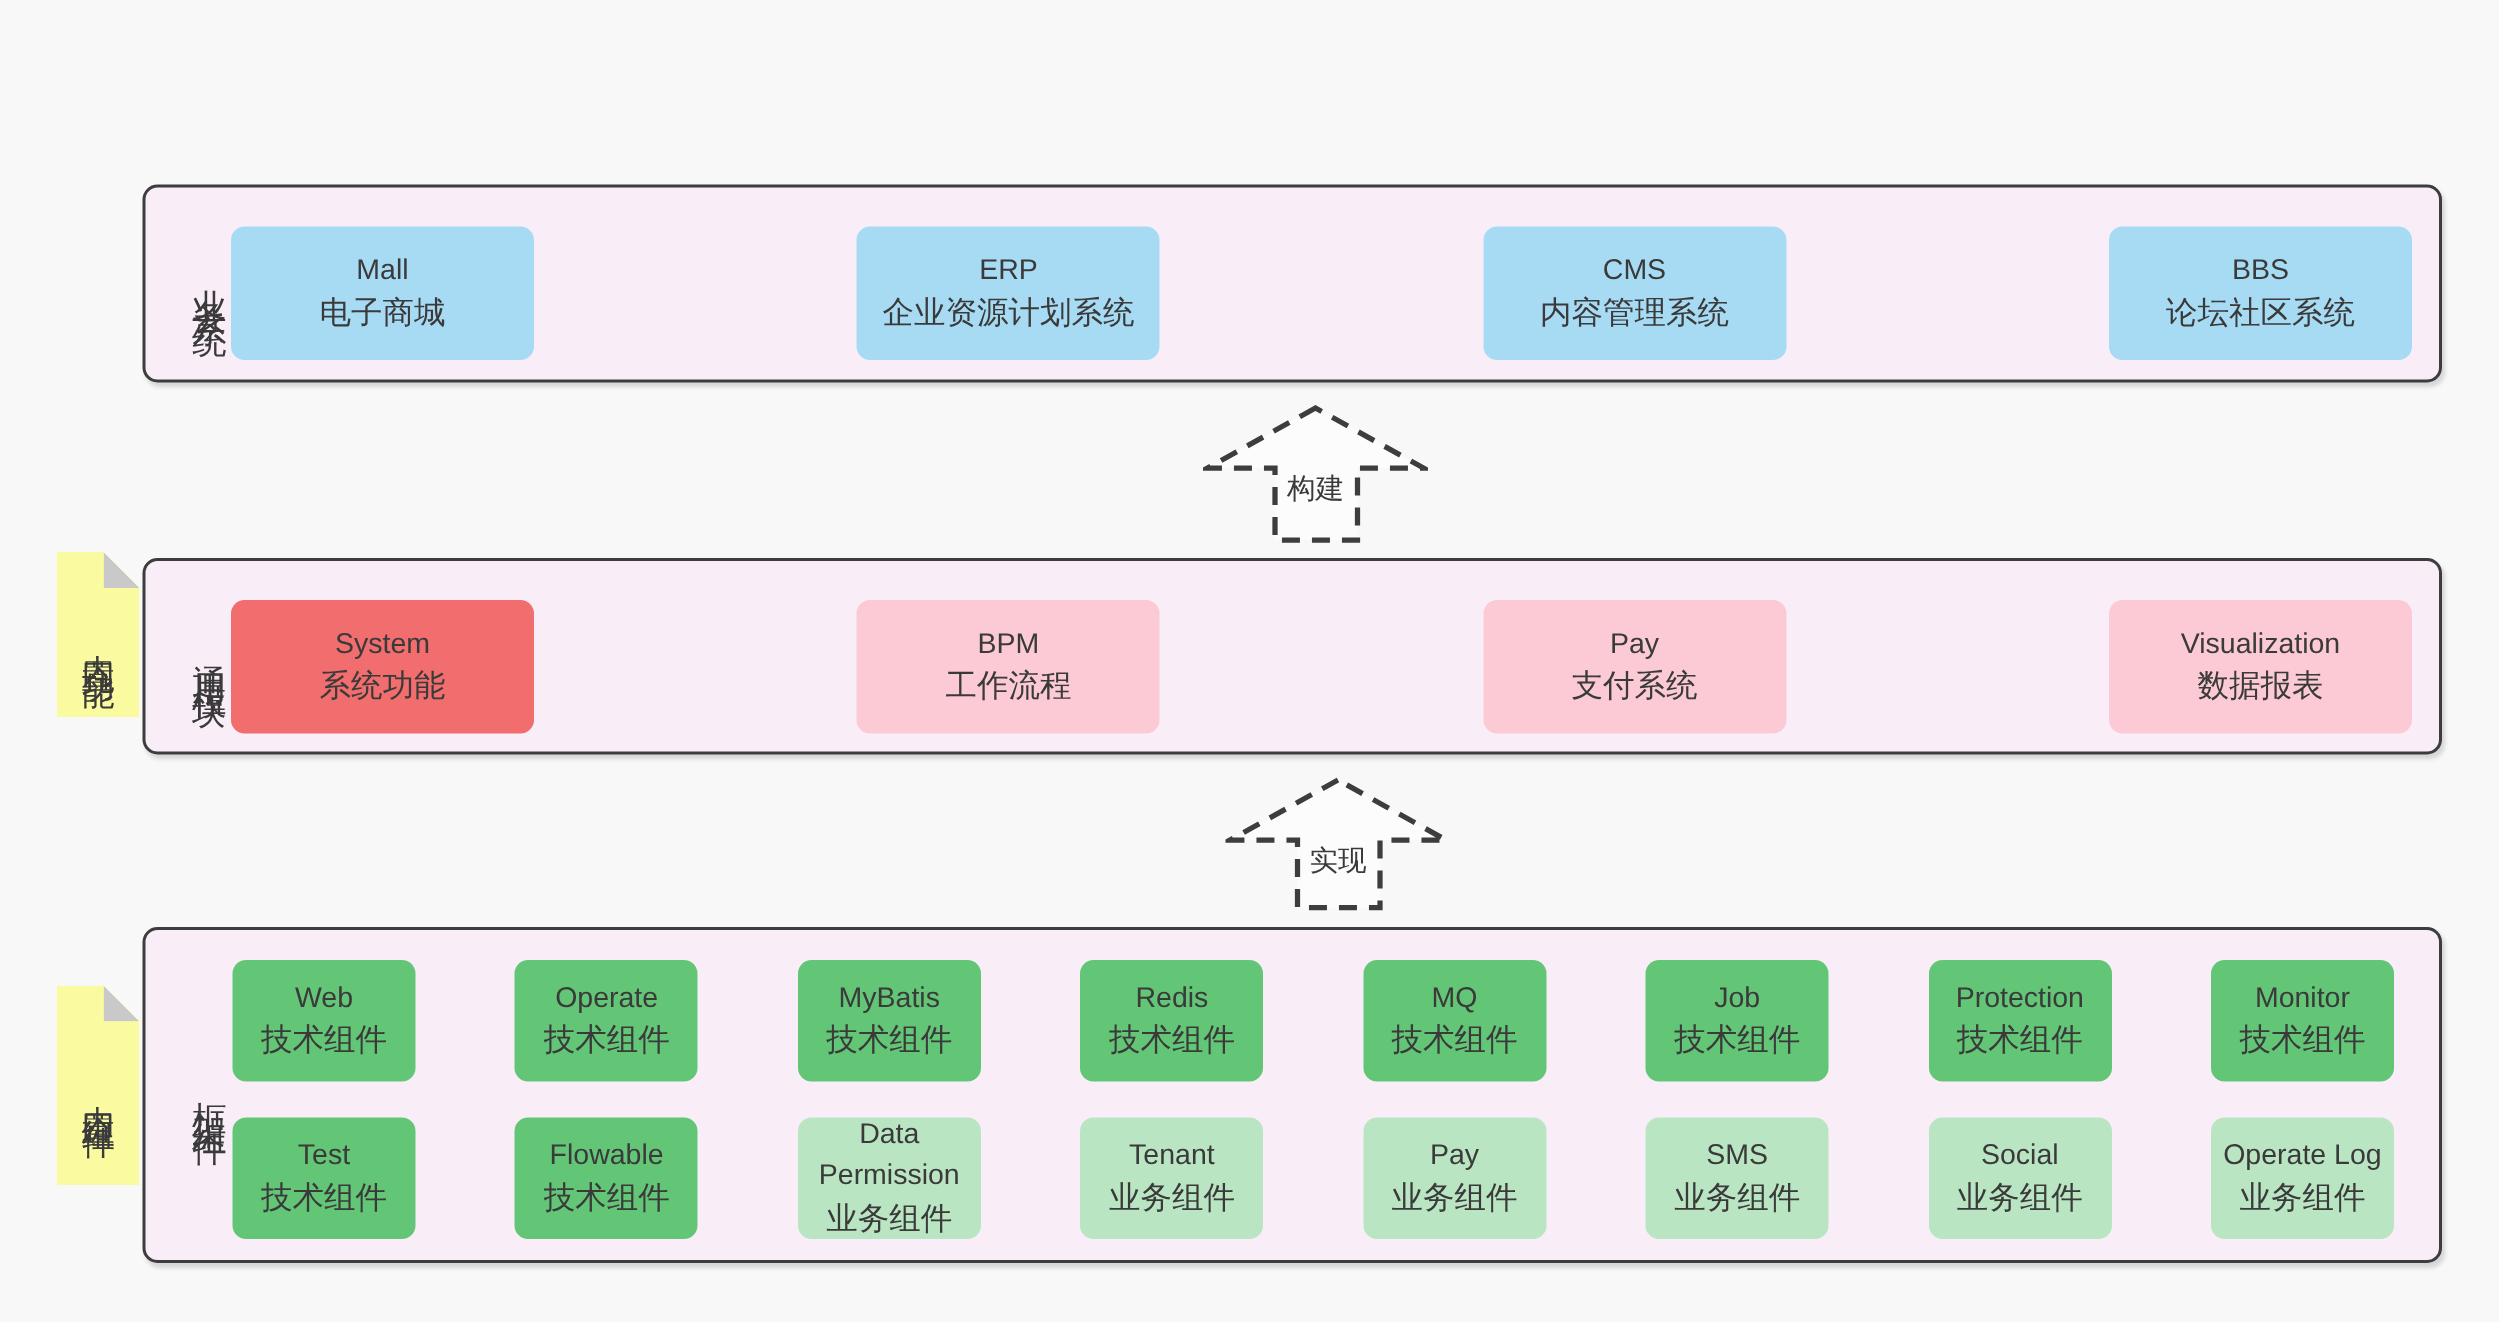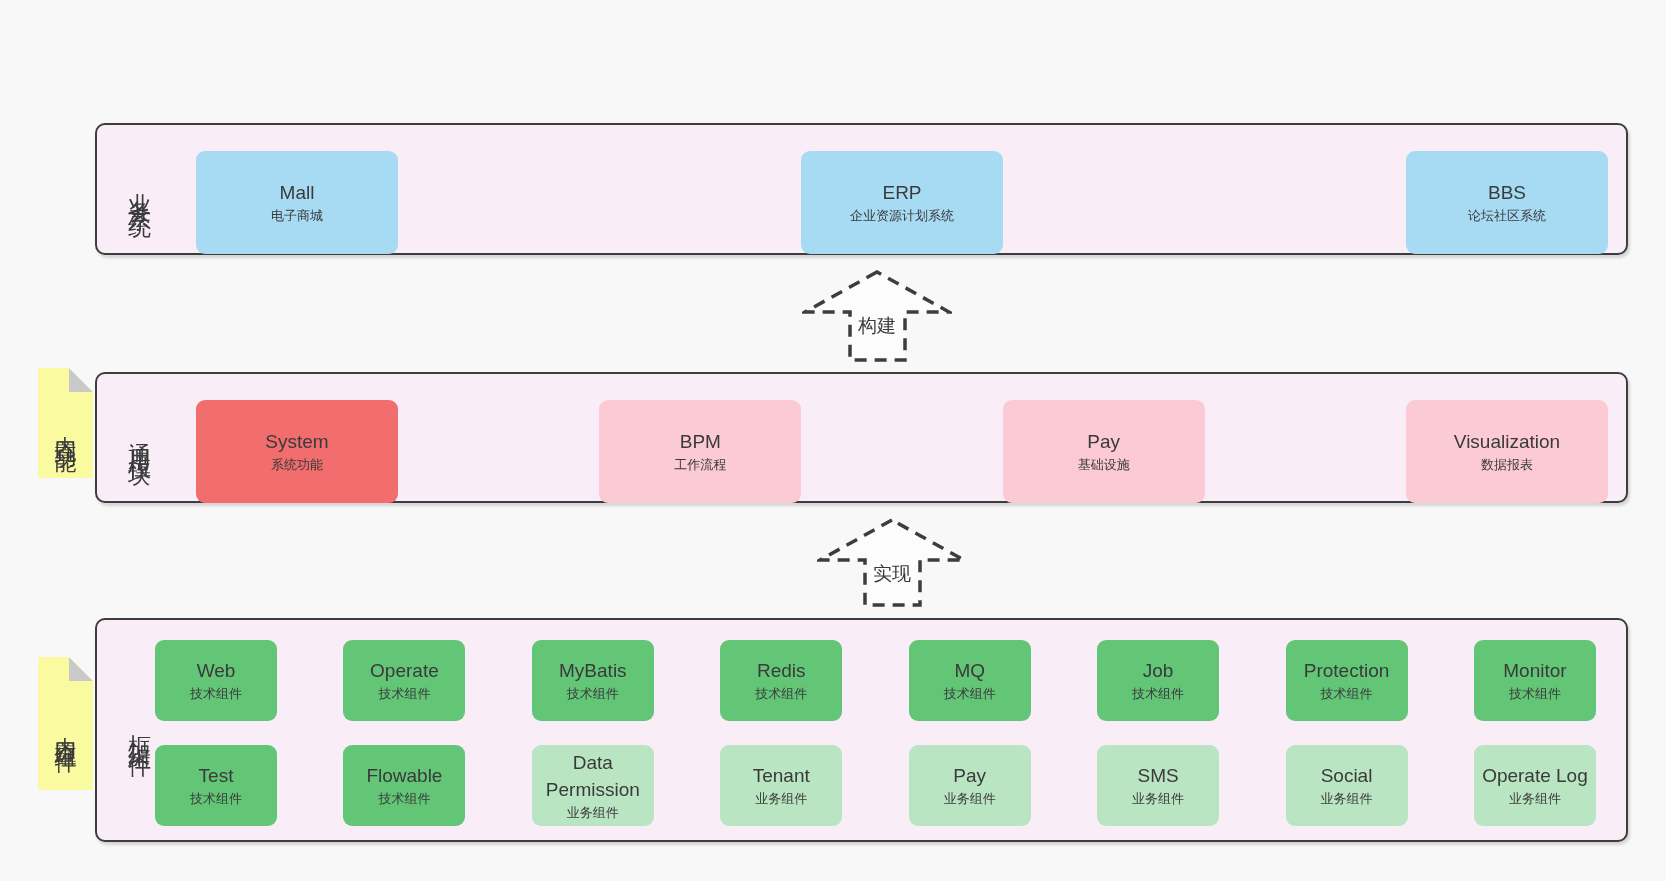--- a/index.html
+++ b/index.html
@@ -57,24 +57,24 @@
     box-sizing: border-box;
     border-radius: 9px;
     display: flex;
     flex-direction: column;
     align-items: center;
     justify-content: center;
     text-align: center;
     color: var(--text, #3a3a3a);
     padding: 2px 6px;
   }
-  .row-lg .box { width: 202px; height: 103px; margin-left: 42px; }
+  .row-lg .box { width: 202px; height: 89px; }
   .row-sm-1 .box, .row-sm-2 .box { width: 122px; height: 81px; }
   .box-name { font-size: 19px; line-height: 1.45; }
-  .box-desc { font-size: 13px; line-height: 1.45; }
+  .box-desc { font-size: 21px; line-height: 1.45; }
 
   .blue       { background: var(--blue, #a7dbf4); }
   .red        { background: var(--red, #f16d6e); text-align: center; }
   .pink       { background: var(--pink, #fbcad4); }
   .green      { background: var(--green, #63c677); }
   .lightgreen { background: var(--lightgreen, #bae5c3); }
 
   
   .note {
     position: absolute;
@@ -132,20 +132,24 @@
     <div class="row row-lg">
         <div class="box blue">
           <div class="box-name">Mall</div>
           <div class="box-desc">电子商城</div>
         </div>
         <div class="box blue">
           <div class="box-name">ERP</div>
           <div class="box-desc">企业资源计划系统</div>
         </div>
         <div class="box blue">
+          <div class="box-name">CMS</div>
+          <div class="box-desc">内容管理系统</div>
+        </div>
+        <div class="box blue">
           <div class="box-name">BBS</div>
           <div class="box-desc">论坛社区系统</div>
         </div>
       </div>
   </div>
 
   <svg class="arrow" id="arrow-build" width="150" height="98" viewBox="0 0 150 98">
     <path d="M75,6 L3,46 L48,46 L48,94 L103,94 L103,46 L147,46 Z"></path>
     <text x="75" y="66" text-anchor="middle">构建</text>
   </svg>
@@ -161,21 +165,21 @@
         <div class="box red">
           <div class="box-name">System</div>
           <div class="box-desc">系统功能</div>
         </div>
         <div class="box pink">
           <div class="box-name">BPM</div>
           <div class="box-desc">工作流程</div>
         </div>
         <div class="box pink">
           <div class="box-name">Pay</div>
-          <div class="box-desc">基础设施</div>
+          <div class="box-desc">支付系统</div>
         </div>
         <div class="box pink">
           <div class="box-name">Visualization</div>
           <div class="box-desc">数据报表</div>
         </div>
       </div>
   </div>
 
   <svg class="arrow" id="arrow-implement" width="150" height="95" viewBox="0 0 150 95">
     <path d="M75,6 L3,46 L48,46 L48,91 L103,91 L103,46 L147,46 Z"></path>

